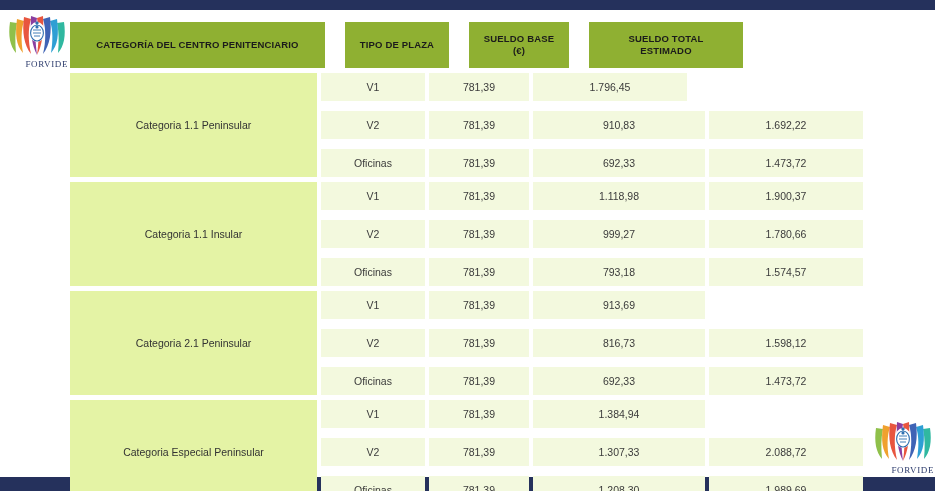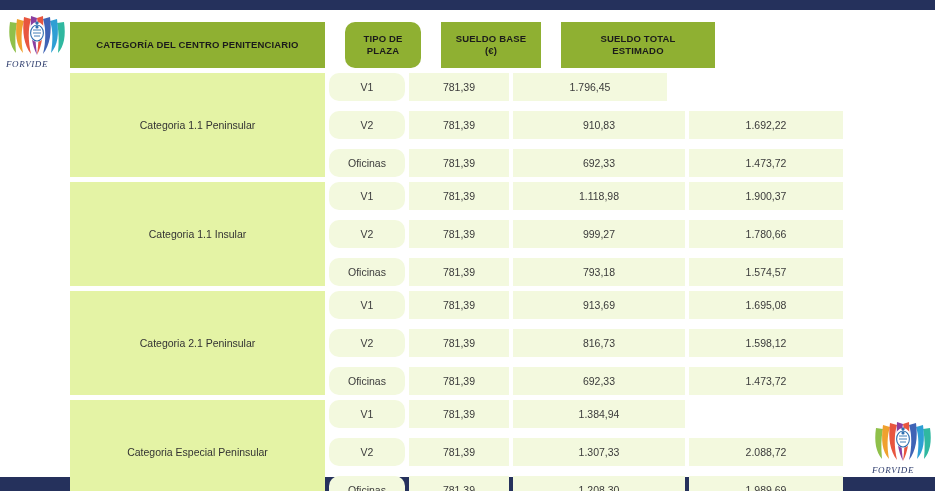--- a/index.html
+++ b/index.html
@@ -40,27 +40,26 @@
   
   .logo {
     position: absolute;
     width: 62px;
     height: 62px;
   }
   .logo-top { left: 6px; top: 12px; }
   .logo-bottom { left: 872px; top: 418px; }
   .logo svg { display: block; width: 62px; height: 48px; }
   .logo-word {
-    text-align: left;
+    text-align: right;
     font-family: "Liberation Serif", serif;
     font-size: 9px;
     letter-spacing: 0.6px;
     color: #2b3a6b;
     margin-top: -1px;
-    font-style: italic;
   }
 
   
   .table {
     position: absolute;
     left: 70px;
     top: 22px;
     width: 793px;
   }
   .thead {
@@ -77,21 +76,21 @@
     line-height: 1.25;
     display: flex;
     align-items: center;
     justify-content: center;
     text-align: center;
     height: 46px;
     box-sizing: border-box;
     padding: 2px 4px;
   }
   .c-cat   { width: 255px; }
-  .c-tipo  { width: 76px; border-radius: 10px; }
+  .c-tipo  { width: 104px; }
   .c-base  { width: 100px; }
   .c-comp  { width: 172px; }
   .c-total { width: 154px; }
 
   .group {
     display: flex;
     gap: 4px;
     margin-bottom: 5px;
   }
   .cat-cell {
@@ -244,21 +243,20 @@
       </div>
     </div>
 
     <div class="group">
       <div class="cat-cell">Categoria 2.1 Peninsular</div>
       <div class="rows">
         <div class="row">
           <div class="td c-tipo">V1</div>
           <div class="td c-base">781,39</div>
           <div class="td c-comp">913,69</div>
-          <div class="td c-total">1.695,08</div>
         </div>
         <div class="row">
           <div class="td c-tipo">V2</div>
           <div class="td c-base">781,39</div>
           <div class="td c-comp">816,73</div>
           <div class="td c-total">1.598,12</div>
         </div>
         <div class="row">
           <div class="td c-tipo">Oficinas</div>
           <div class="td c-base">781,39</div>

